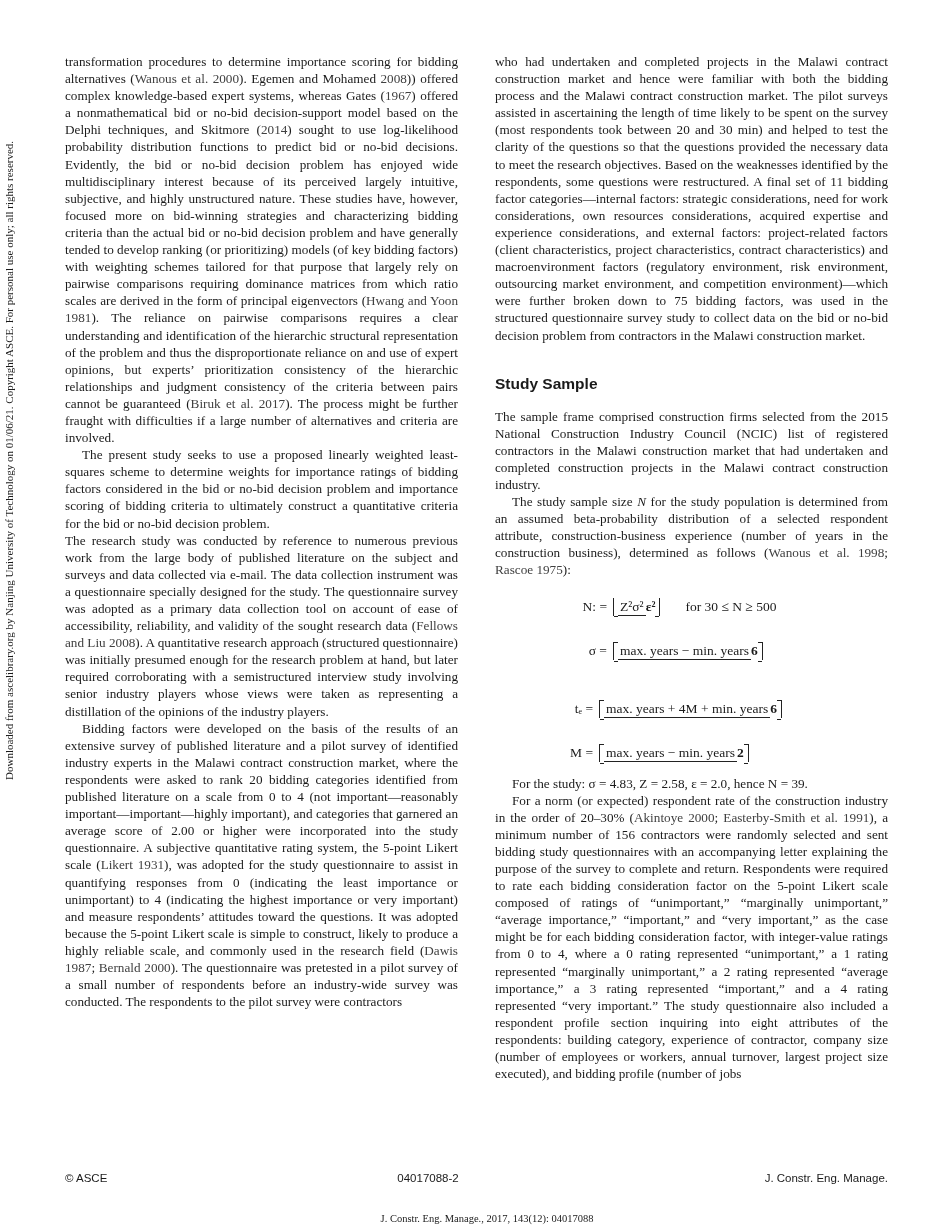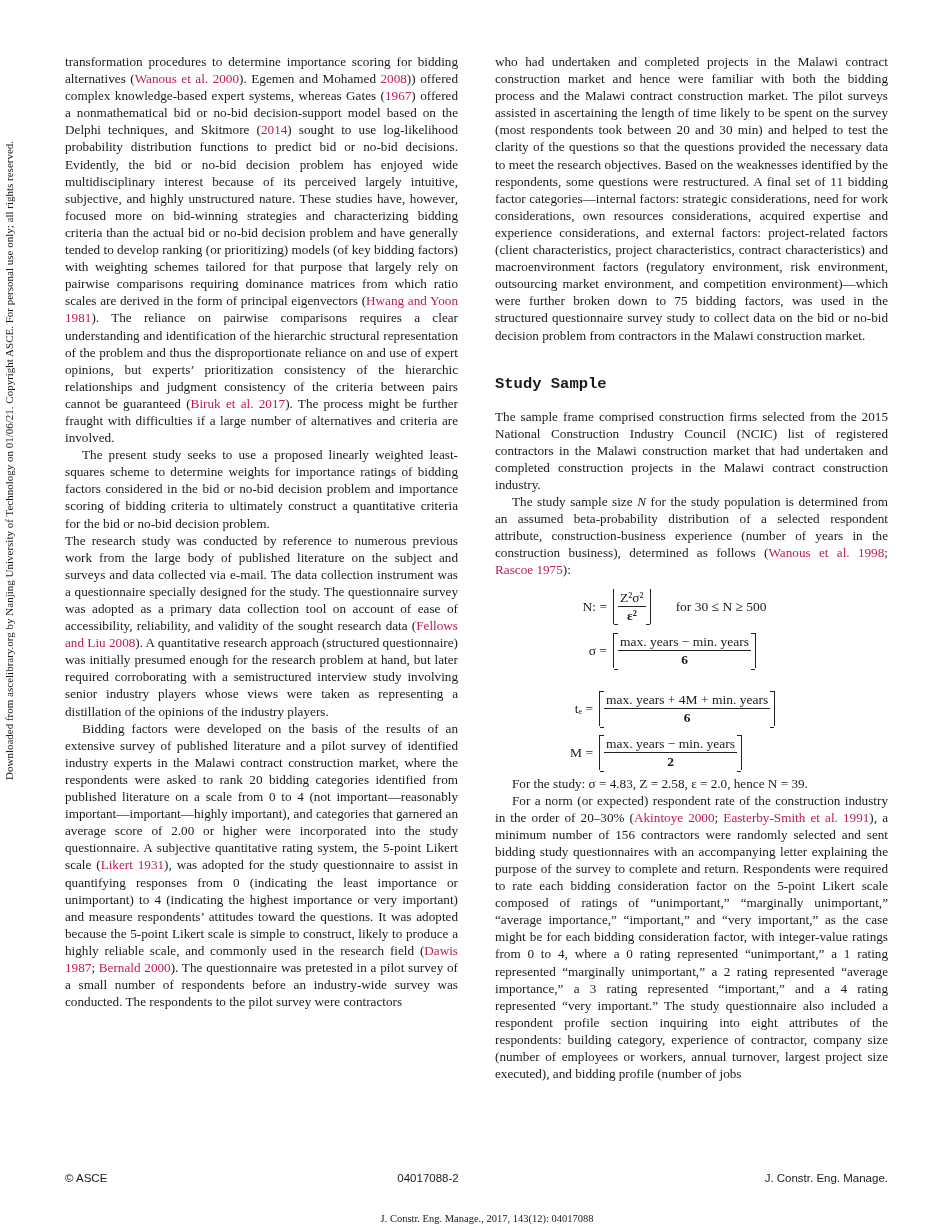--- a/index.html
+++ b/index.html
@@ -2,33 +2,33 @@
 <html><head>
 <meta charset="utf-8">
 <style>
   html, body { margin: 0; padding: 0; background: #ffffff; }
   body { width: 952px; height: 1232px; position: relative; overflow: hidden; color: #1a1a1a; }
   .col { position: absolute; top: 53px; width: 393px; font-family: "Liberation Serif", serif; font-size: 13.2px; line-height: 17.1px; text-align: justify; }
   .col.left { left: 65px; }
   .col.right { left: 495px; }
   .col p { margin: 0; }
   .col p.indent { text-indent: 17px; }
-  .link { color: #be185d; }
-  h2 { font-family: Liberation Mono, monospace; font-weight: bold; font-size: 15.5px; margin: 0; line-height: 20px; }
+  .link { color: #404040; }
+  h2 { font-family: Liberation Sans, sans-serif; font-weight: bold; font-size: 15.5px; margin: 0; line-height: 20px; }
   .sidebar { position: absolute; left: 3px; top: 160px; height: 900px; width: 16px; }
   .sidebar span { position: absolute; left: 0; top: 0; white-space: nowrap; font-family: "Liberation Serif", serif; font-size: 11px; transform-origin: 0 0; transform: rotate(-90deg) translate(-620px, 0); }
   .footer { position: absolute; top: 1172px; left: 0; width: 952px; font-family: "Liberation Sans", sans-serif; font-size: 11.5px; }
   .footer .l { position: absolute; left: 65px; }
   .footer .c { position: absolute; left: 0; width: 856px; text-align: center; }
   .footer .r { position: absolute; right: 64px; }
   .citation { position: absolute; top: 1213px; left: 11px; width: 952px; text-align: center; font-family: "Liberation Serif", serif; font-size: 10.5px; }
   .eq { font-family: "Liberation Serif", serif; font-size: 13.5px; }
   .eqrow { display: flex; align-items: center; height: 44px; }
   .eqlabel { width: 112px; text-align: right; padding-right: 6px; }
-  .frac { display: inline-flex; flex-direction: column; align-items: center; border-left: 1px solid #222; border-right: 1px solid #222; padding: 0 4px; position: relative; }
+  .frac { display: inline-flex; flex-direction: row; align-items: center; border-left: 1px solid #222; border-right: 1px solid #222; padding: 0 4px; position: relative; }
   .frac .num { border-bottom: 1px solid #222; padding: 0 2px; line-height: 17px; }
   .frac .den { line-height: 17px; font-weight: bold; }
   .frac:before, .frac:after { content: ""; position: absolute; width: 4px; height: 100%; top: 0; }
   .frac.bracket:before { left: 0; border-top: 1px solid #222; border-bottom: 1px solid #222; }
   .frac.bracket:after { right: 0; border-top: 1px solid #222; border-bottom: 1px solid #222; }
   .frac.floor:before { left: 0; border-bottom: 1px solid #222; }
   .frac.floor:after { right: 0; border-bottom: 1px solid #222; }
   .eqnote { margin-left: 25px; }
   i { font-style: italic; }
 </style>

